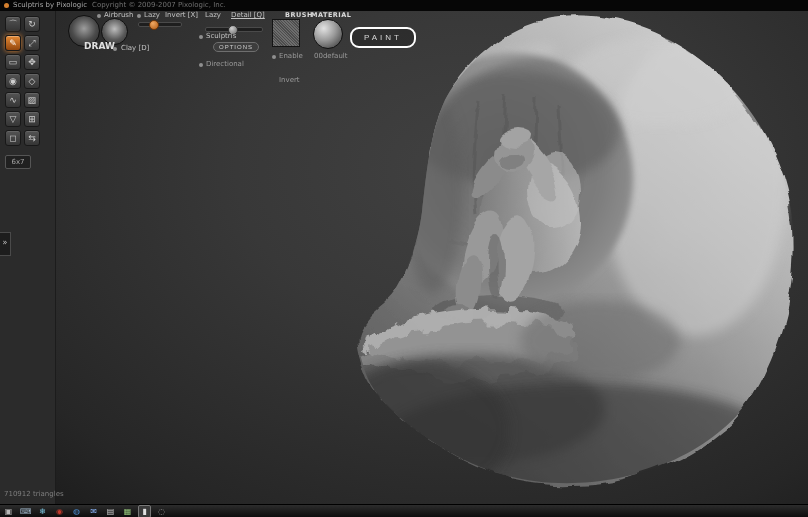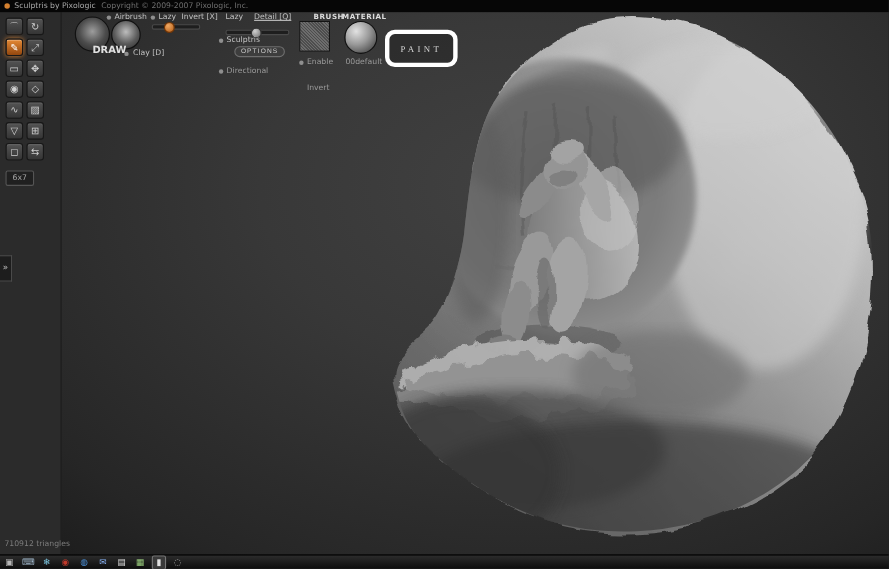--- a/index.html
+++ b/index.html
@@ -43,23 +43,23 @@
     border:1px solid #6e6e6e;color:#cdcdcd;font-size:6px;line-height:9px;text-align:center;
     letter-spacing:1px;padding:0;cursor:pointer;}
   .sec-title{font-size:6.5px;font-weight:bold;color:#dcdcdc;letter-spacing:.5px;}
   .brush-thumb{left:272px;top:19px;width:26px;height:26px;border:1px solid #141414;
     background-color:#5a5a5a;
     background-image:repeating-linear-gradient(45deg,#6d6d6d 0 1px,#4d4d4d 1px 2px),
       repeating-linear-gradient(-45deg, rgba(255,255,255,.18) 0 1px, transparent 1px 3px);}
   .material-sphere{left:313px;top:19px;width:28px;height:28px;border-radius:50%;
     background:radial-gradient(circle at 35% 30%, #e2e2e2 0%, #9a9a9a 45%, #555 80%, #333 100%);
     border:1px solid #111;}
-  .paint-btn{left:350px;top:27px;width:66px;height:34px;border-radius:9px;background:rgba(10,10,10,.25);
-    border:4px solid #ffffff;color:#d6d6d6;font-size:8px;letter-spacing:3px;text-align:center;
-    line-height:15px;padding:0;cursor:pointer;font-family:Liberation Serif, serif;}
+  .paint-btn{left:350px;top:27px;width:66px;height:21px;border-radius:9px;background:rgba(10,10,10,.25);
+    border:2px solid #ffffff;color:#d6d6d6;font-size:8px;letter-spacing:3px;text-align:center;
+    line-height:15px;padding:0;cursor:pointer;}
   
   .flyout{position:absolute;left:0;top:232px;width:10px;height:22px;background:#1d1d1d;
     border:1px solid #4a4a4a;border-left:none;color:#c0c0c0;font-size:8px;line-height:20px;
     text-align:center;z-index:36;cursor:pointer;}
   
   .status{position:absolute;left:4px;top:490px;font-size:7px;color:#7d7d7d;z-index:36;}
   
   .taskbar{position:absolute;left:0;bottom:0;width:808px;height:13px;
     background:linear-gradient(#2c2c2c,#0d0d0d);border-top:1px solid #000;z-index:50;
     display:flex;align-items:center;gap:6px;padding-left:3px;box-sizing:border-box;}

